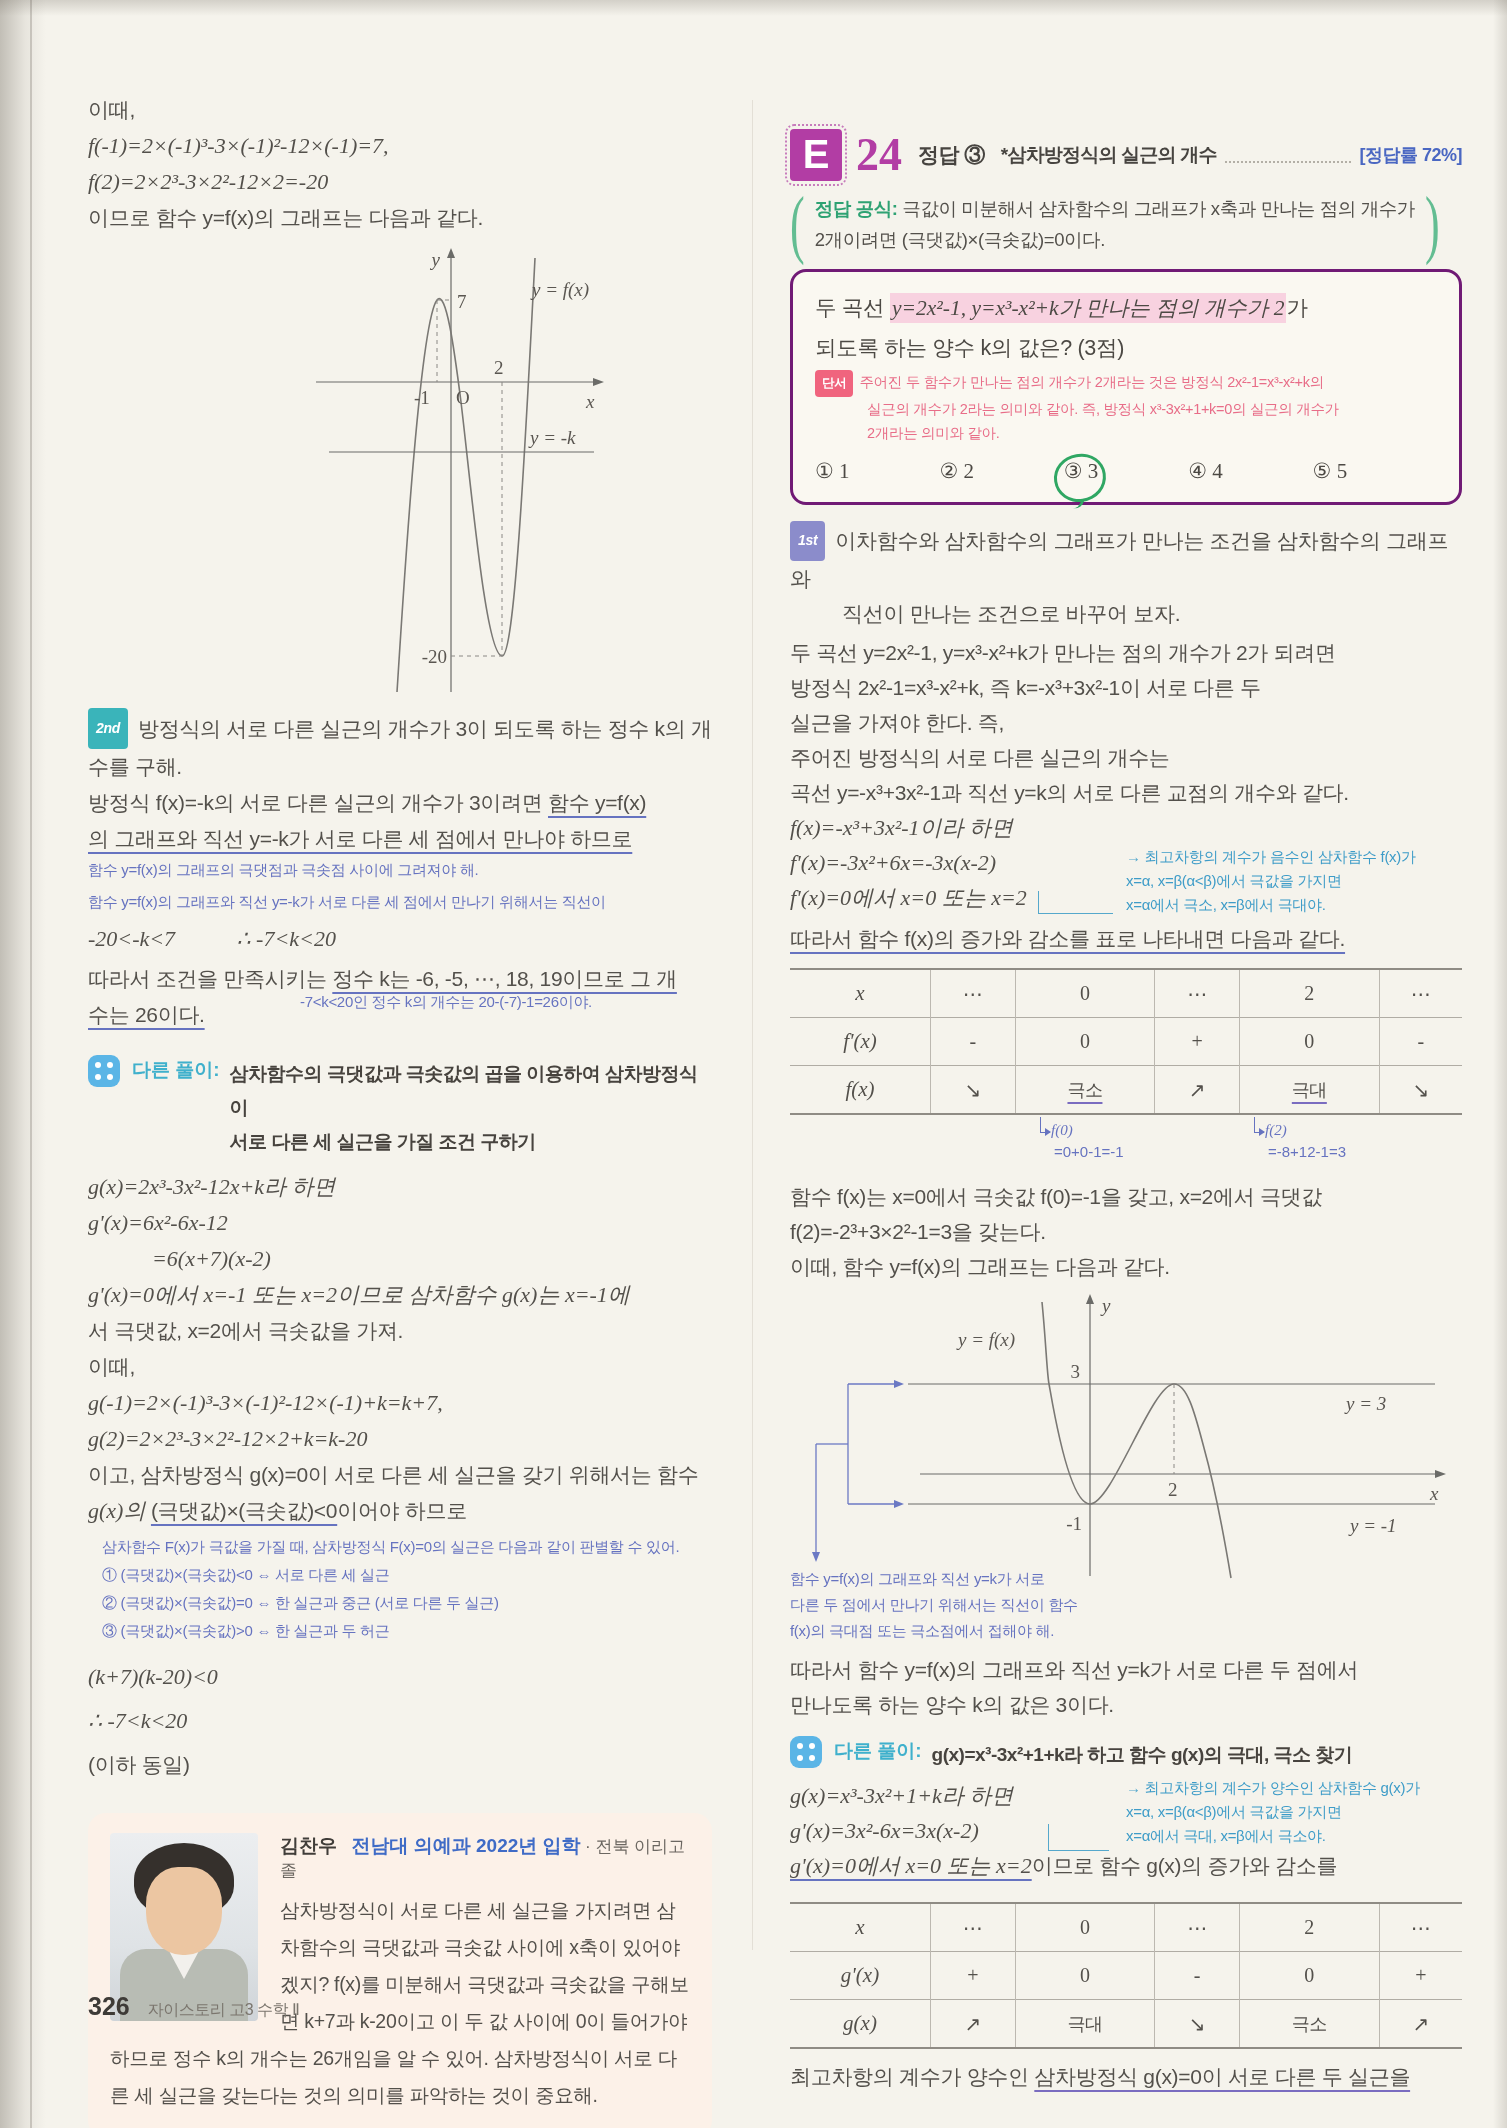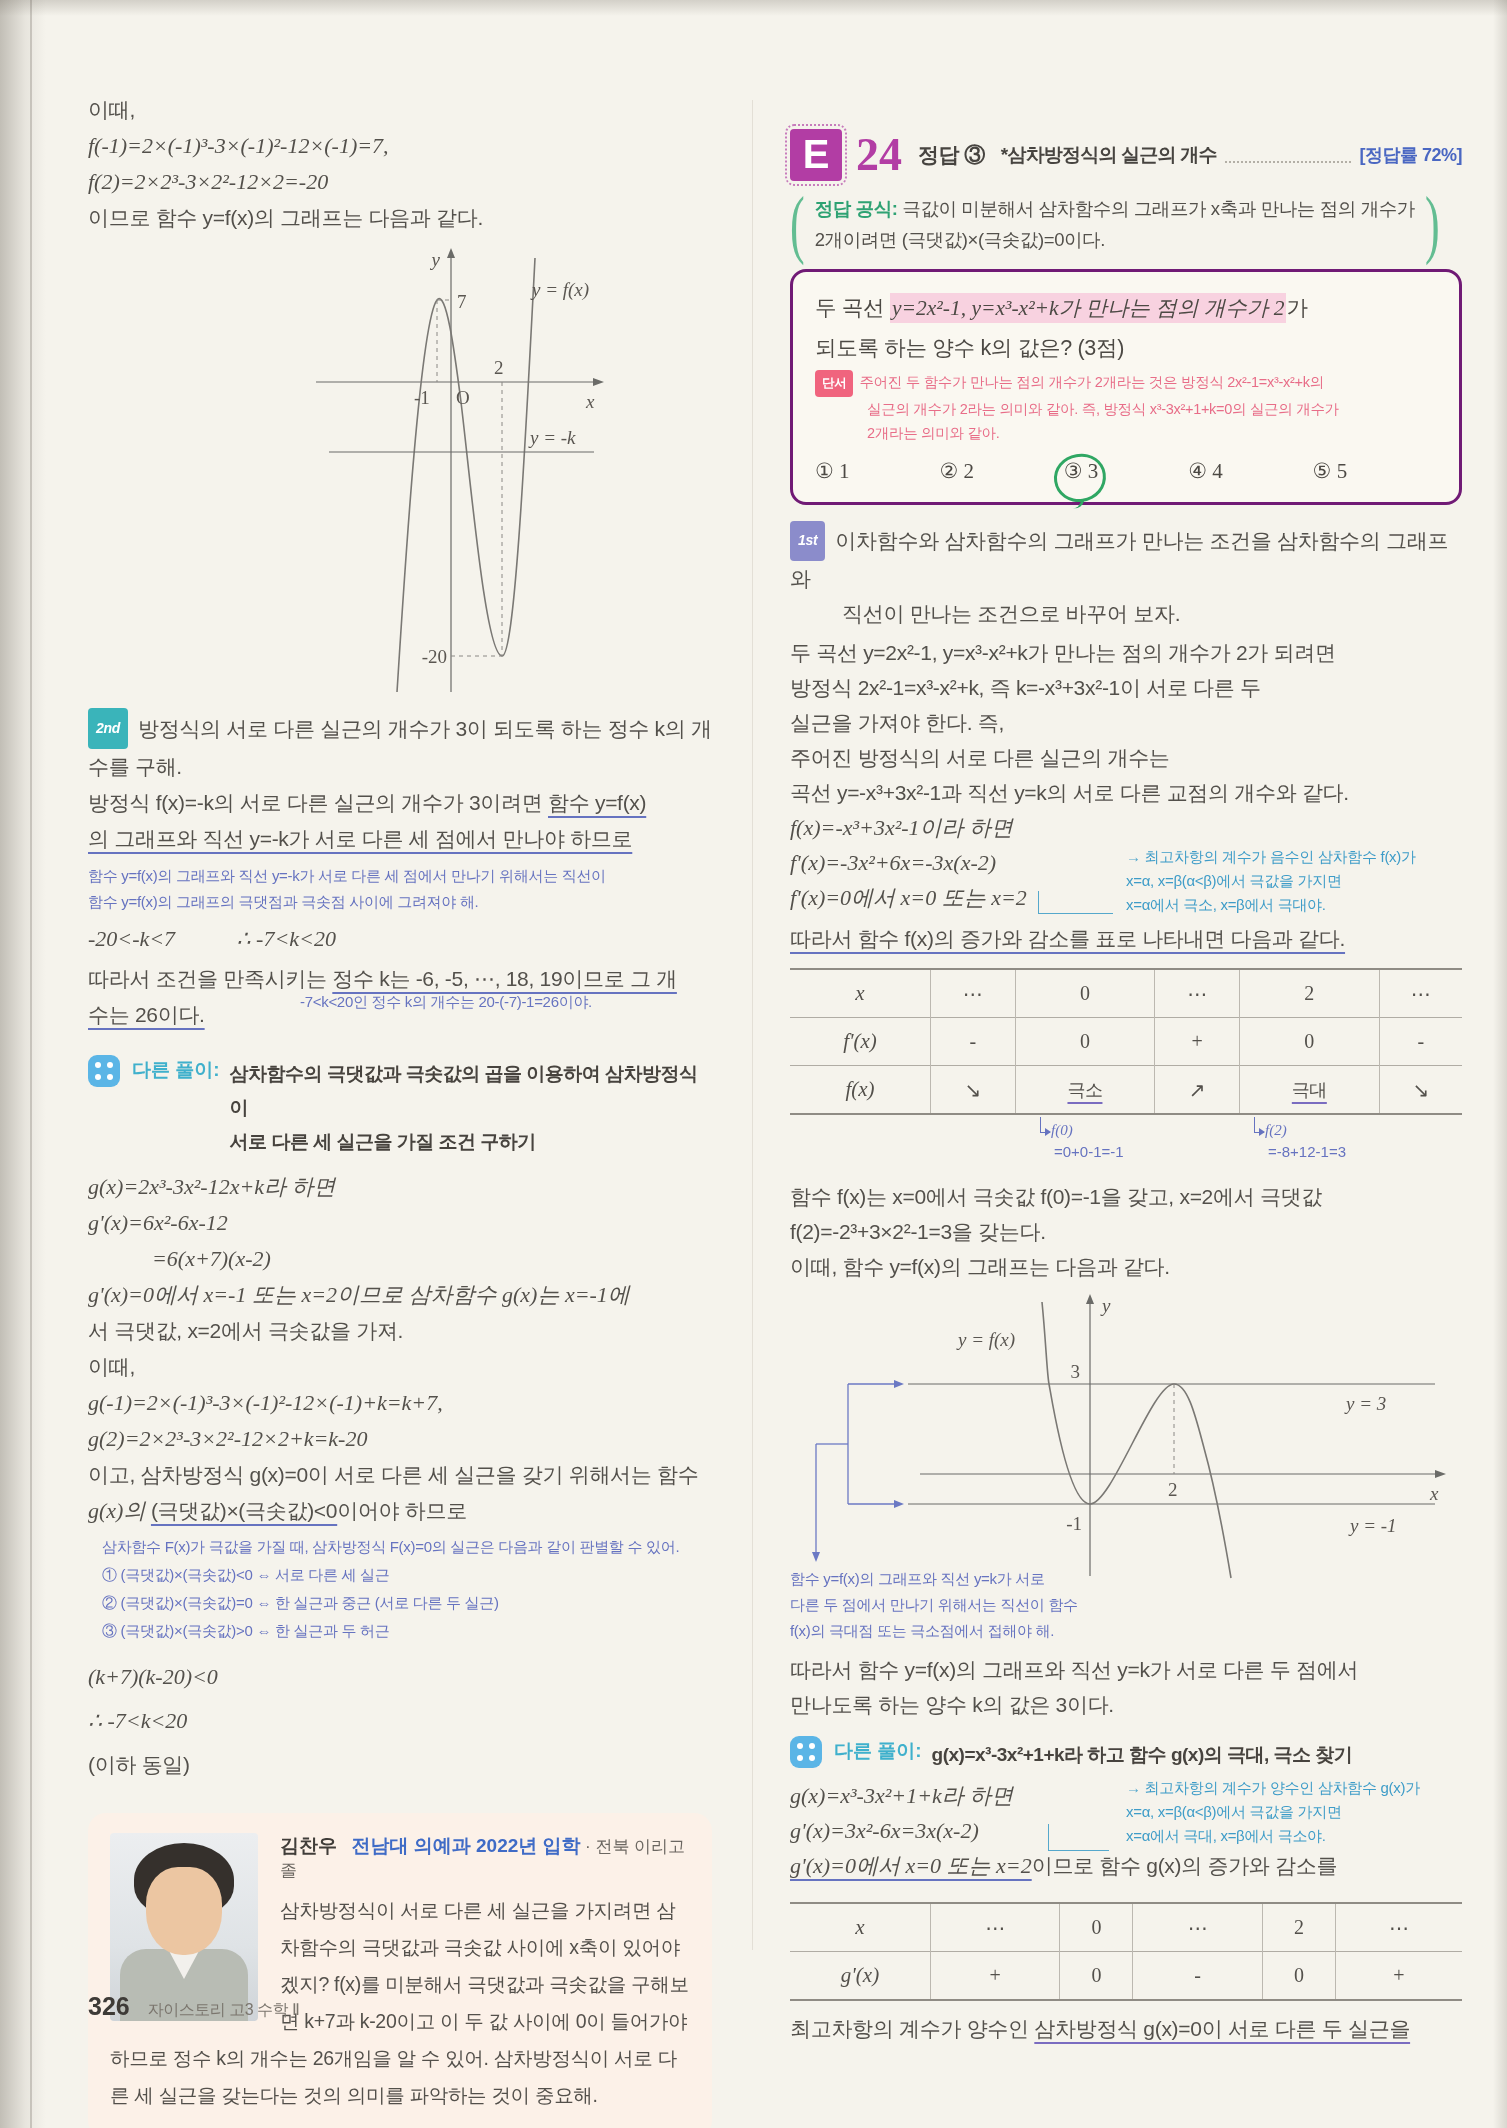--- a/index.html
+++ b/index.html
@@ -154,22 +154,22 @@
       <span class="badge b2nd">2nd</span><span>방정식의 서로 다른 실근의 개수가 3이 되도록 하는 정수 k의 개수를 구해.</span>
     </div>
 
     <div class="ln">
       <span>방정식 f(x)=-k의 서로 다른 실근의 개수가 3이려면 </span><span class="ul-blue">함수 y=f(x)</span>
     </div>
     <div class="ln">
       <span class="ul-blue">의 그래프와 직선 y=-k가 서로 다른 세 점에서 만나야 하므로</span>
     </div>
 
+    <div class="note">함수 y=f(x)의 그래프의 극댓점과 극솟점 사이에 그려져야 해.</div>
     <div class="note" style="margin-top:6px;">함수 y=f(x)의 그래프와 직선 y=-k가 서로 다른 세 점에서 만나기 위해서는 직선이</div>
-    <div class="note">함수 y=f(x)의 그래프의 극댓점과 극솟점 사이에 그려져야 해.</div>
 
     <div class="ln eqv" style="margin-top:6px;">
       <span>-20&lt;-k&lt;7</span>
       <span style="margin-left:56px;">∴ -7&lt;k&lt;20</span>
     </div>
 
     <div class="ln" style="margin-top:4px;">
       <span>따라서 조건을 만족시키는 </span><span class="ul-blue">정수 k는 -6, -5, ⋯, 18, 19이므로 그 개</span>
     </div>
     <div class="ln relblock" style="height:46px;">
@@ -404,20 +404,28 @@
         <td>⋯</td>
       </tr>
       <tr>
         <td>g'(x)</td>
         <td>+</td>
         <td>0</td>
         <td>-</td>
         <td>0</td>
         <td>+</td>
       </tr>
+      <tr>
+        <td>g(x)</td>
+        <td>↗</td>
+        <td class="kr">극대</td>
+        <td>↘</td>
+        <td class="kr">극소</td>
+        <td>↗</td>
+      </tr>
     </tbody>
       </table>
 
     <div class="ln rln" style="margin-top:10px;">
       <span>최고차항의 계수가 양수인 </span><span class="ul-purple">삼차방정식 g(x)=0이 서로 다른 두 실근을</span>
     </div>
     
     
   </div>
 

